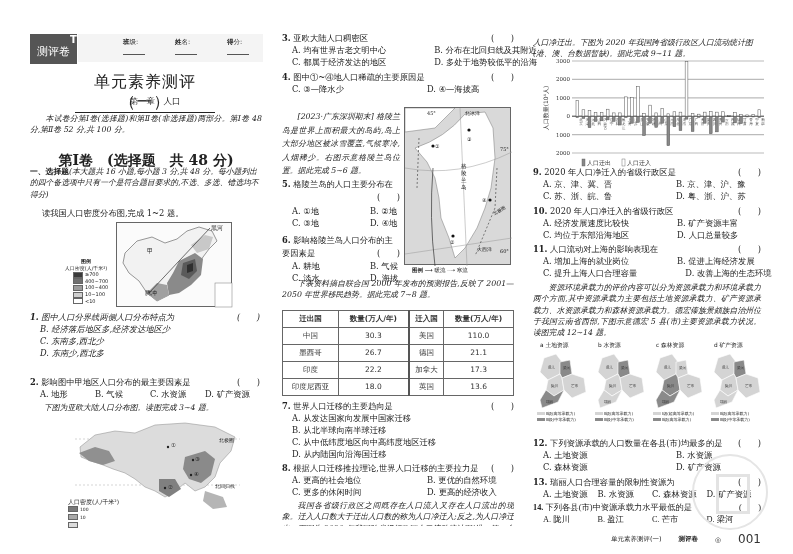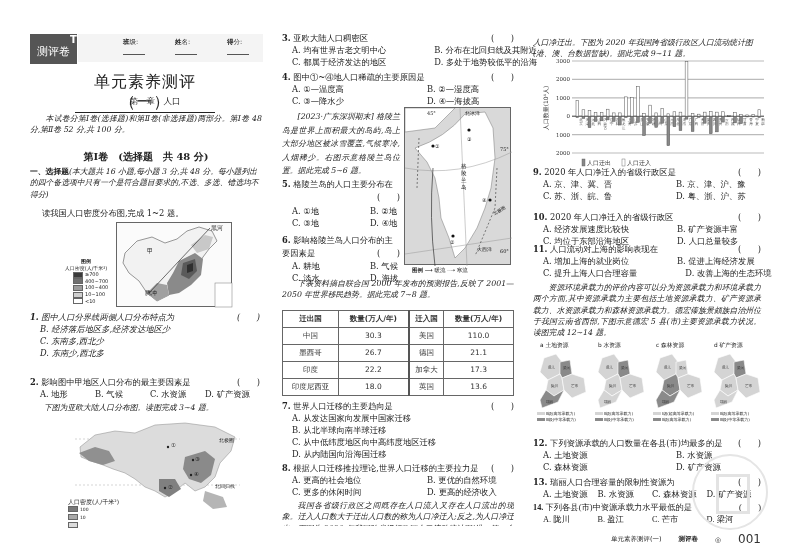--- a/index.html
+++ b/index.html
@@ -17,21 +17,21 @@
   .para { text-indent: 2em; text-align: justify; font-family: "DejaVu Serif", serif; font-style: italic; font-size: 8px; }
   
   .badge { position: absolute; left: 30px; top: 34px; width: 47px; height: 28px; background: #555; color: #fff; font-family: "DejaVu Sans", sans-serif; }
   .badge .tst { font-size: 10px; letter-spacing: 3px; text-align: center; font-weight: bold; line-height: 10px; padding-top: 1px; padding-left: 40px; }
   .badge .lbl { font-size: 11px; text-align: center; line-height: 14px; }
   .badge-line { position: absolute; left: 30px; top: 62px; width: 47px; height: 2px; background: #555; }
   .topfield { position: absolute; top: 34px; left: 78px; width: 185px; height: 28px; background: #f4f4f4; font-family: "DejaVu Sans", sans-serif; font-size: 6.5px; display: flex; align-items: center; gap: 16px; padding-left: 45px; }
   .topfield .blank { display: inline-block; width: 22px; border-bottom: 0.8px solid #555; height: 8px; }
   .title { position: absolute; left: 75px; top: 72px; width: 140px; text-align: center; font-family: "DejaVu Sans", sans-serif; font-size: 16px; letter-spacing: 1px; border-bottom: 1.3px solid #222; line-height: 20px; }
   .subtitle { position: absolute; left: 85px; top: 95px; width: 140px; text-align: center; font-family: "DejaVu Sans", sans-serif; font-size: 8.5px; }
-  .section-title { text-align: center; font-weight: bold; font-size: 10px; }
+  .section-title { text-align: center; font-weight: bold; font-size: 14px; }
   table.mig { border-collapse: collapse; width: 232px; font-size: 7.5px; font-family: "DejaVu Sans", sans-serif; }
   table.mig th, table.mig td { border: 1px solid #666; text-align: center; height: 17px; font-weight: normal; color: #333; }
   table.mig th { font-weight: bold; }
   table.mig td.sep, table.mig th.sep { border-right: 2px solid #555; }
   .mapbox { position: absolute; border: 1px solid #666; background: #f7f7f7; }
   .legend-sw { display: inline-block; width: 10px; height: 6px; border: 0.5px solid #666; vertical-align: middle; margin-right: 2px; }
   .footer { position: absolute; right: 32px; top: 531px; font-family: "DejaVu Sans", sans-serif; font-size: 6.5px; display: flex; align-items: center; gap: 17px; }
   .footer .pg { font-size: 12px; color: #333; }
   .stamp { position: absolute; left: 692px; top: 454px; width: 76px; height: 76px; border: 2px solid #e5e5e5; border-radius: 50%; }
   .stamp::after { content: ""; position: absolute; left: 22px; top: 18px; width: 28px; height: 34px; border: 3px solid #e3e3e3; }
@@ -147,24 +147,20 @@
       <span>B. 分布在北回归线及其附近</span>
     </div>
   <div class="opt2">
       <span>C. 都属于经济发达的地区</span>
       <span>D. 多处于地势较低平的沿海</span>
     </div>
 </div>
 
 <div class="abs" style="left:282px; top:71px; width:232px;">
   <div class="q"><span class="qnum">4.</span> <span>图中①~④地人口稀疏的主要原因是</span><span class="paren">(　　)</span></div>
-  <div class="opt2">
-      <span>A. ①—温度高</span>
-      <span>B. ②—湿度高</span>
-    </div>
   <div class="opt2">
       <span>C. ③—降水少</span>
       <span>D. ④—海拔高</span>
     </div>
 </div>
 
 <div class="abs para" style="left:282px; top:110px; width:118px; line-height:13.5px; font-size:7.8px;">[2023·广东深圳期末] 格陵兰岛是世界上面积最大的岛屿,岛上大部分地区被冰雪覆盖,气候寒冷,人烟稀少。右图示意格陵兰岛位置。据此完成 5~6 题。</div>
 
 <div class="abs" style="left:282px; top:178px; width:118px;">
   <div class="q" style="white-space:normal;"><span class="qnum">5.</span> <span>格陵兰岛的人口主要分布在</span></div>
@@ -402,21 +398,21 @@
   <div class="opt2">
       <span>A. 京、津、冀、晋</span>
       <span>B. 京、津、沪、豫</span>
     </div>
   <div class="opt2">
       <span>C. 苏、浙、皖、鲁</span>
       <span>D. 粤、浙、沪、苏</span>
     </div>
 </div>
 
-<div class="abs" style="left:533px; top:205px; width:228px;margin-top:6px;">
+<div class="abs" style="left:533px; top:205px; width:228px;">
   <div class="q"><span class="qnum">10.</span> <span>2020 年人口净迁入的省级行政区</span><span class="paren">(　　)</span></div>
   <div class="opt2">
       <span>A. 经济发展速度比较快</span>
       <span>B. 矿产资源丰富</span>
     </div>
   <div class="opt2">
       <span>C. 均位于东部沿海地区</span>
       <span>D. 人口总量较多</span>
     </div>
 </div>

